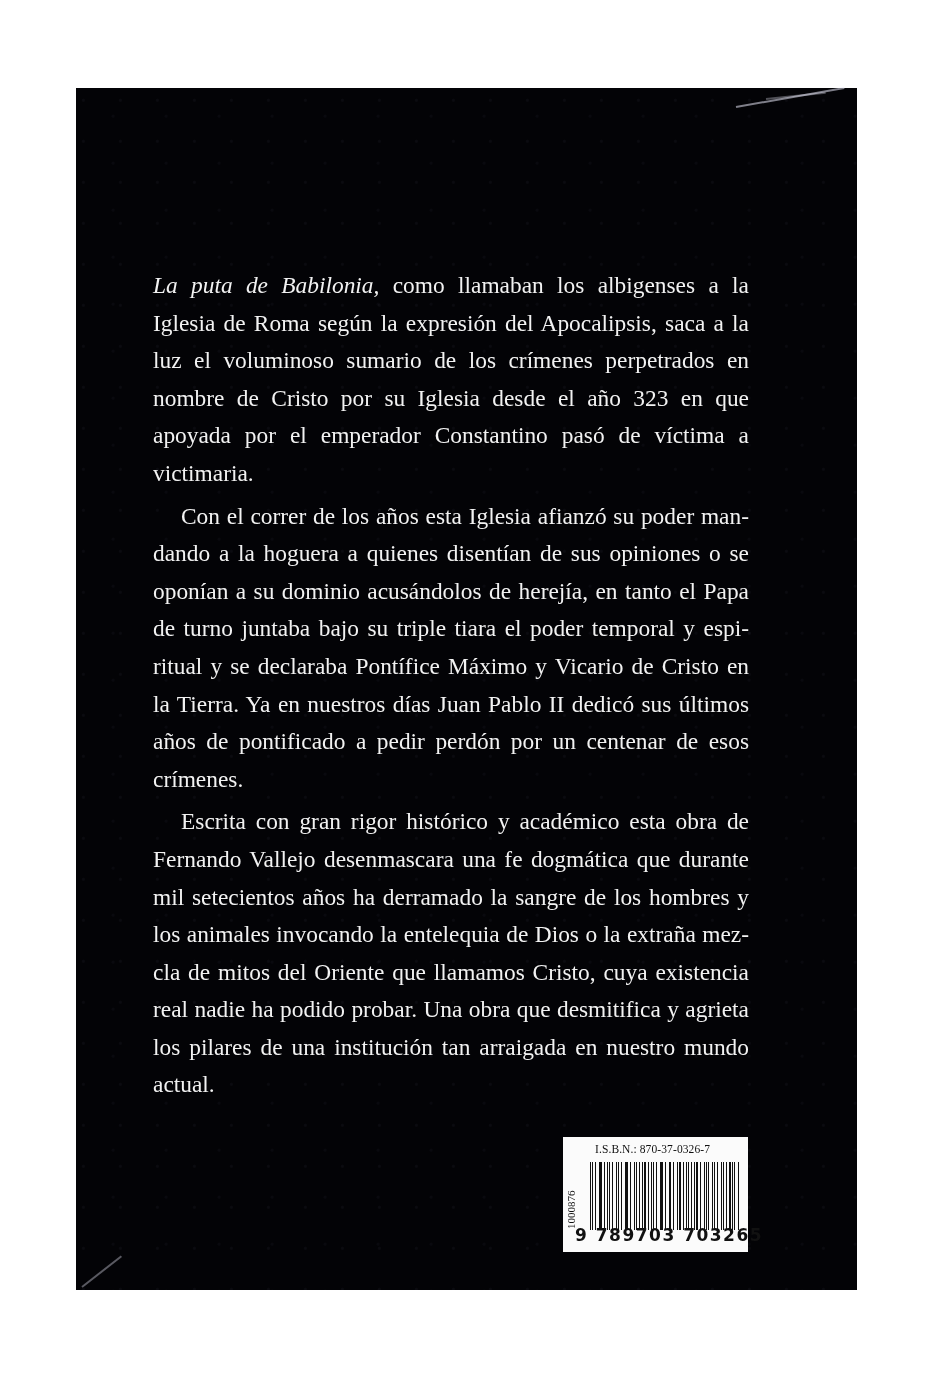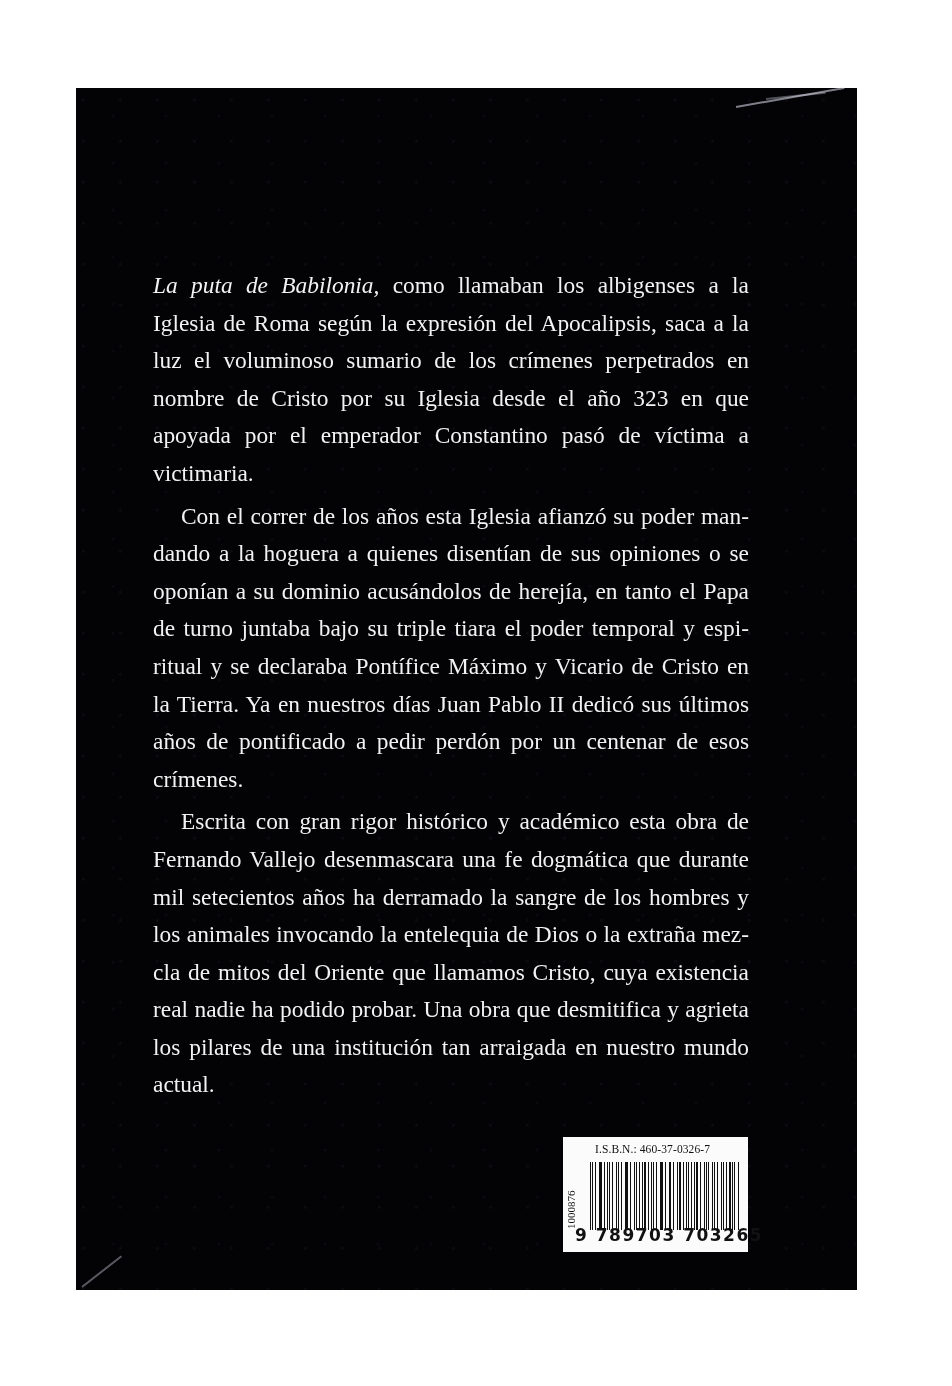--- a/index.html
+++ b/index.html
@@ -55,21 +55,21 @@
   <div class="glare" style="left:690px;top:10px;width:60px;transform:rotate(-6deg);opacity:.6"></div>
   <div class="glare" style="left:6px;top:1198px;width:50px;transform:rotate(-38deg);opacity:.7"></div>
 
   <div class="blurb">
     <p><i>La puta de Babilonia,</i><span> como llamaban los albigenses a la Iglesia de Roma según la expresión del Apocalipsis, saca a la luz el voluminoso sumario de los crímenes perpetrados en nombre de Cristo por su Iglesia desde el año 323 en que apoyada por el emperador Constantino pasó de víctima a victimaria.</span></p>
     <p class="indent">Con el correr de los años esta Iglesia afianzó su poder man­dando a la hoguera a quienes disentían de sus opiniones o se oponían a su dominio acusándolos de herejía, en tanto el Papa de turno juntaba bajo su triple tiara el poder temporal y espi­ritual y se declaraba Pontífice Máximo y Vicario de Cristo en la Tierra. Ya en nuestros días Juan Pablo II dedicó sus últimos años de pontificado a pedir perdón por un centenar de esos crímenes.</p>
     <p class="indent">Escrita con gran rigor histórico y académico esta obra de Fernando Vallejo desenmascara una fe dogmática que durante mil setecientos años ha derramado la sangre de los hombres y los animales invocando la entelequia de Dios o la extraña mez­cla de mitos del Oriente que llamamos Cristo, cuya existencia real nadie ha podido probar.  Una obra que desmitifica y agrie­ta los pilares de una institución tan arraigada en nuestro mundo actual.</p>
   </div>
 
   <div class="barcode-label">
-    <div class="isbn-text">I.S.B.N.: 460-37-0326-7</div>
+    <div class="isbn-text">I.S.B.N.: 870-37-0326-7</div>
     <div class="side-code">1000876</div>
     <div class="bars" id="bars">
         <span style="width: 2px; margin-right: 1px;"></span>
         <span style="width: 1px; margin-right: 2px;"></span>
         <span style="width: 2px; margin-right: 3px;"></span>
         <span style="width: 1px; margin-right: 1px;"></span>
         <span style="width: 3px; margin-right: 2px;"></span>
         <span style="width: 1px; margin-right: 3px;"></span>
         <span style="width: 1px; margin-right: 1px;"></span>
         <span style="width: 2px; margin-right: 2px;"></span>

